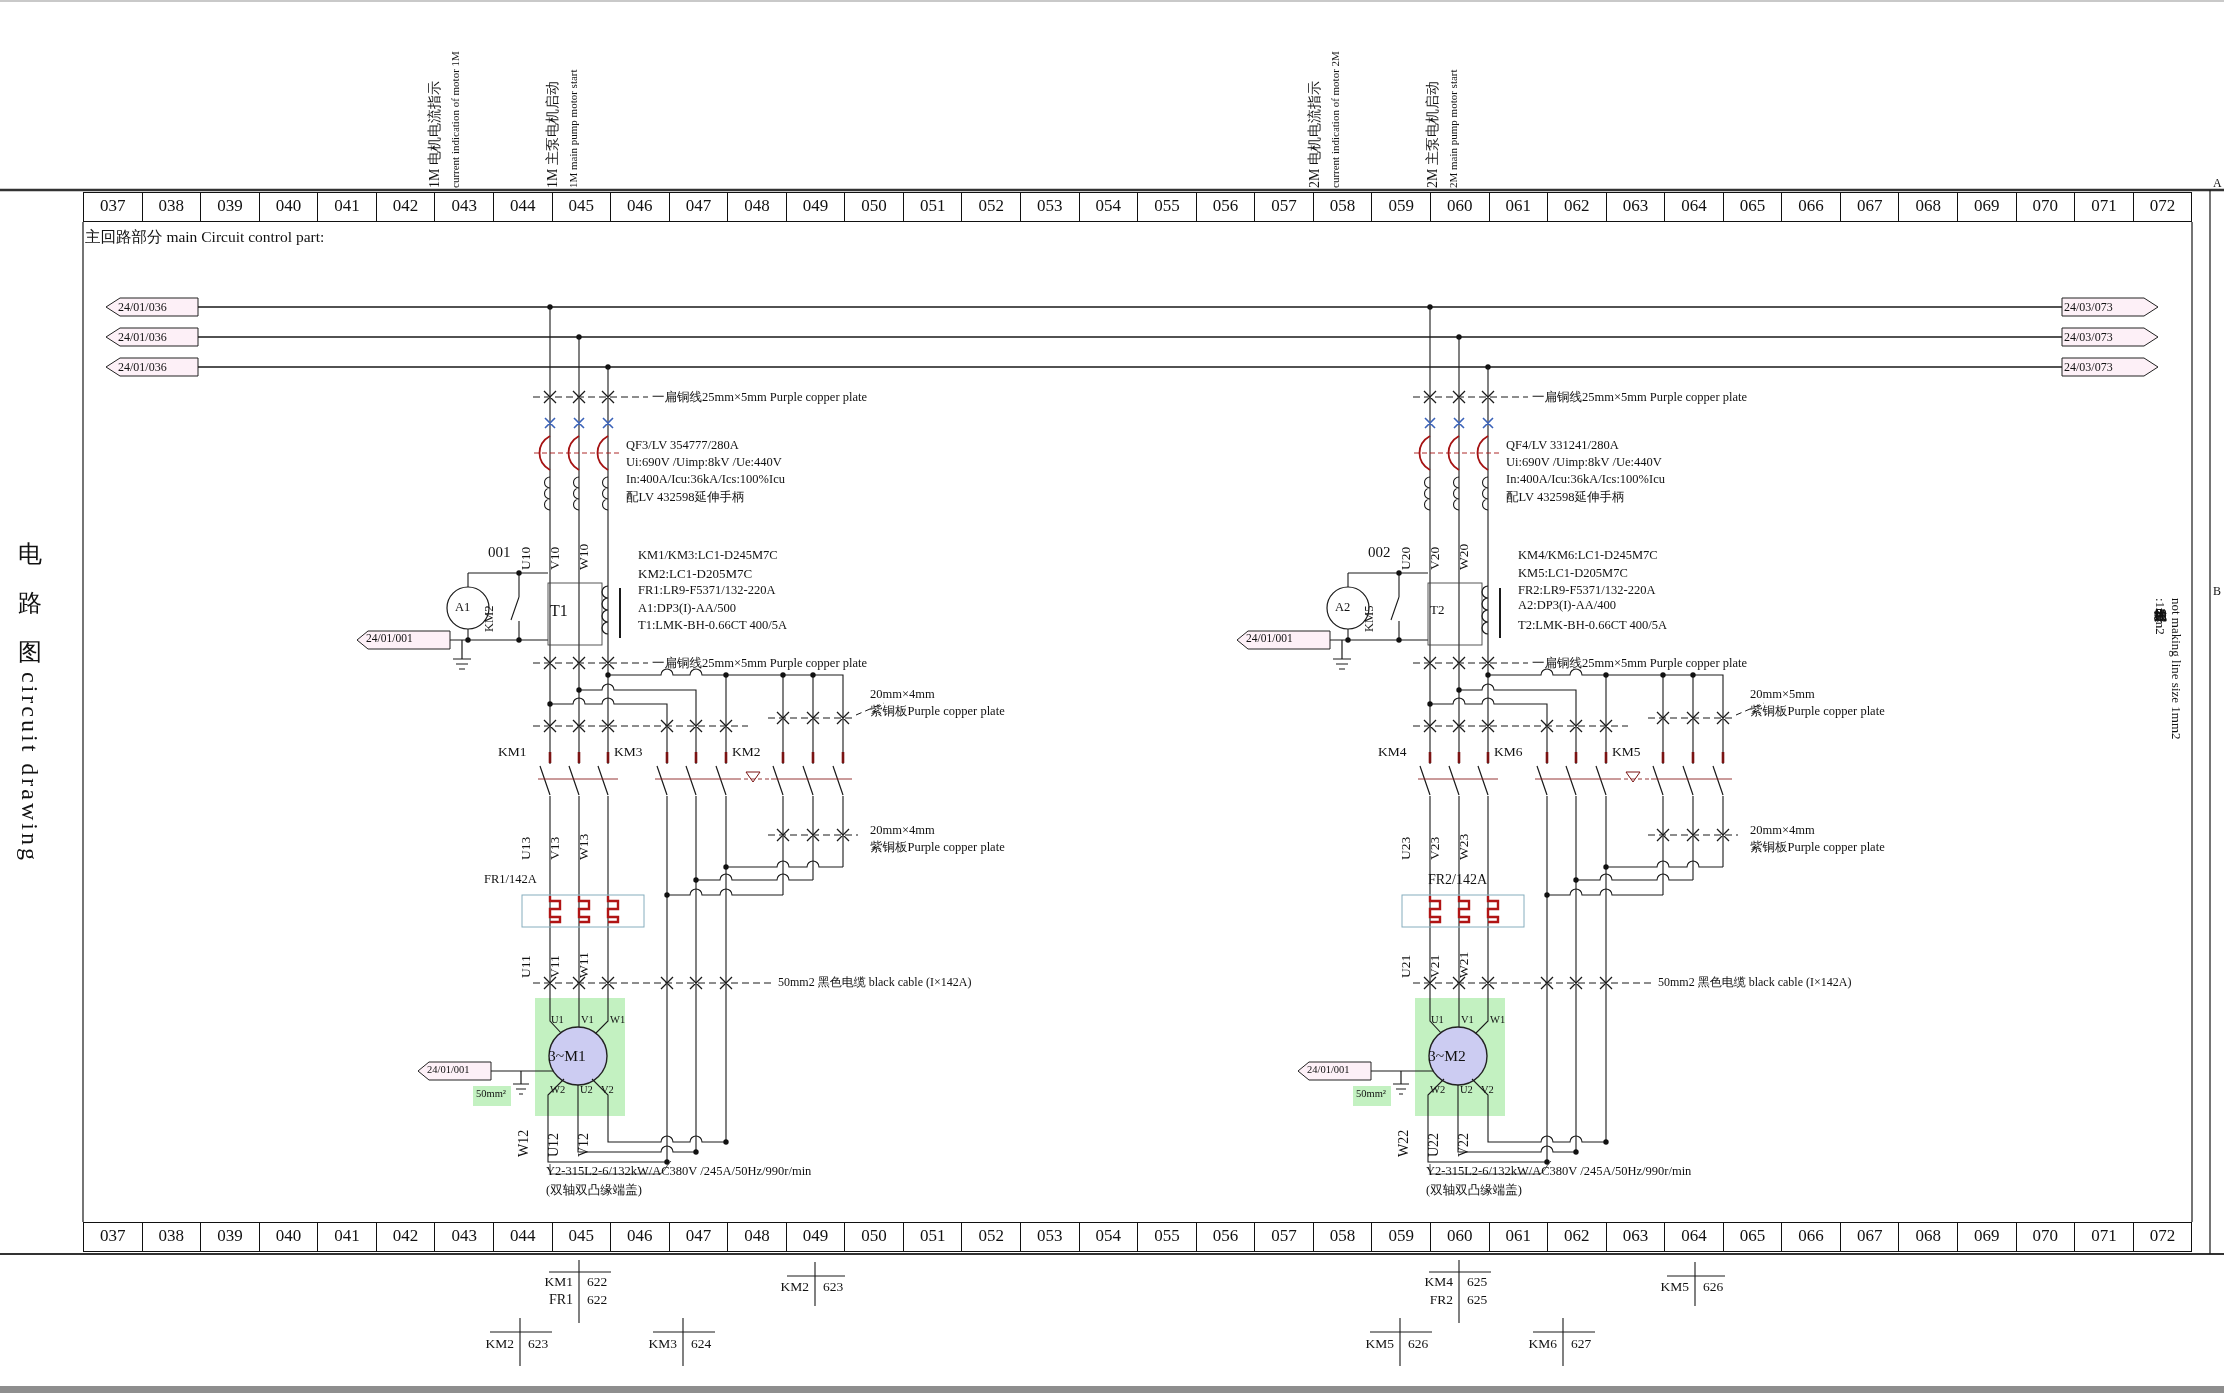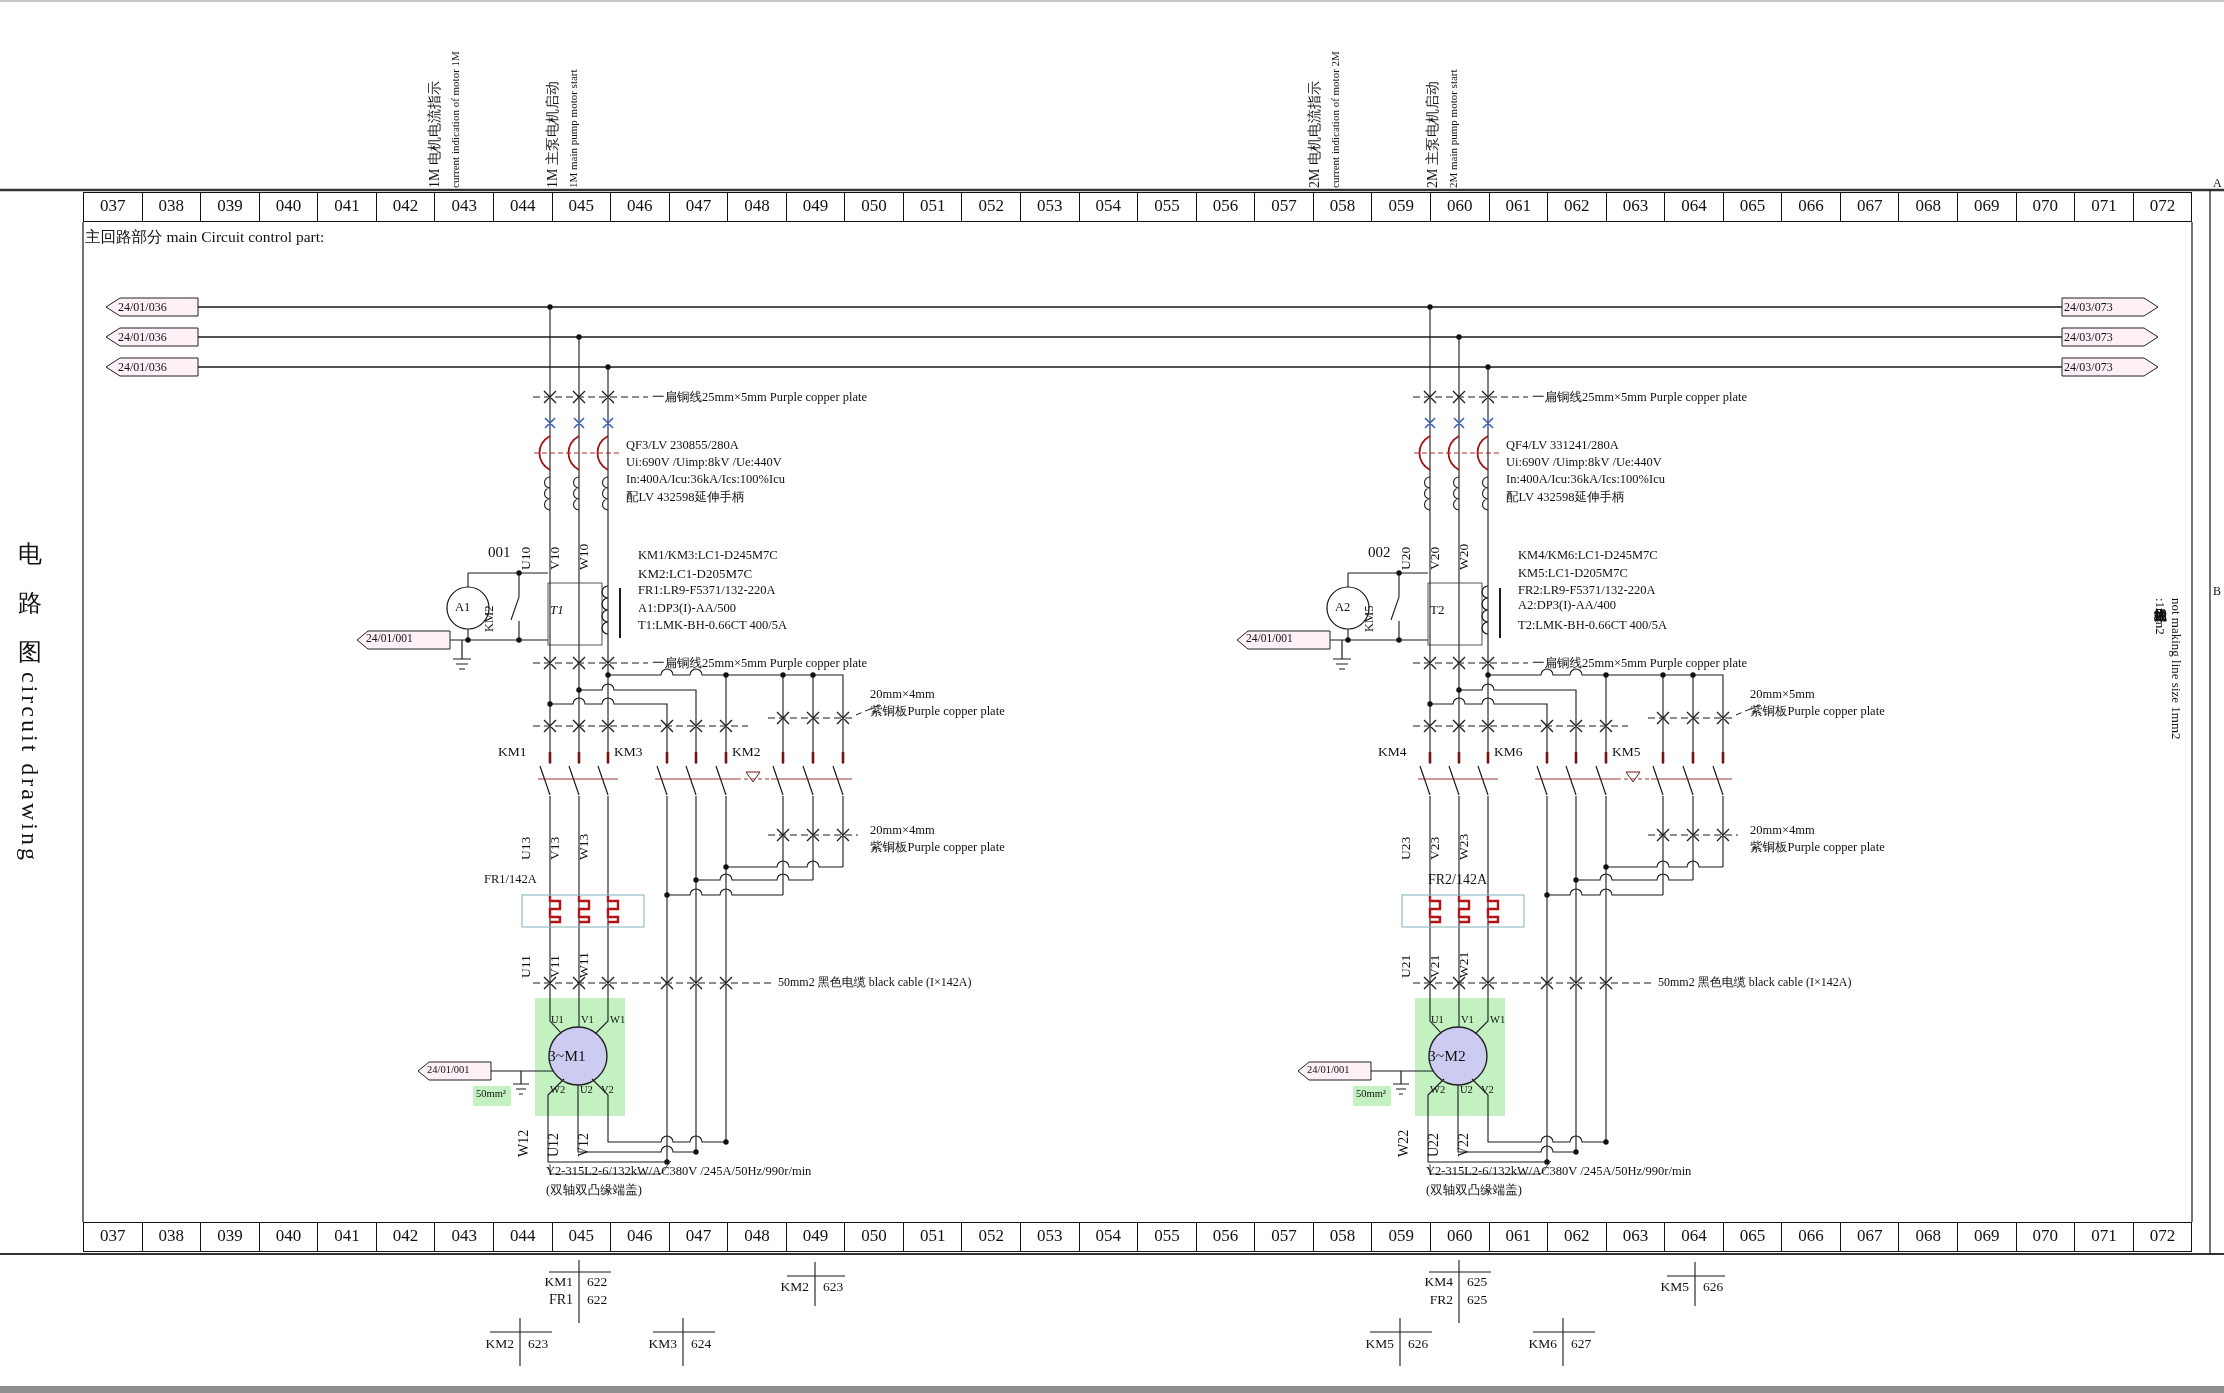--- a/index.html
+++ b/index.html
@@ -237,23 +237,23 @@
     <span style="font-size:13px;display:block;">未标注线径均为:1mm2</span>
 </div>
 
 <div class="al" style="left:2213px;top:176px;font-size:12px;">A</div>
 <div class="al" style="left:2213px;top:584px;font-size:12px;">B</div>
 
 <div>
   <div class="al" style="left:488px;top:544px;font-size:15px;">001</div>
   <div class="al ctr" style="left:455px;top:600px;width:26px;font-size:12.5px;">A1</div>
   <div class="al vl" style="left:497px;top:616px;font-size:12.5px;">KM2</div>
-  <div class="al ctr" style="left:550px;top:602px;width:28px;font-size:13px;font-style:italic;">T1</div>
-
-  <div class="al" style="left:626px;top:438px;font-size:12.5px;">QF3/LV 230855/280A</div>
+  <div class="al ctr" style="left:550px;top:602px;width:28px;font-size:16px;">T1</div>
+
+  <div class="al" style="left:626px;top:438px;font-size:12.5px;">QF3/LV 354777/280A</div>
   <div class="al" style="left:626px;top:455px;font-size:12.5px;">Ui:690V /Uimp:8kV /Ue:440V</div>
   <div class="al" style="left:626px;top:472px;font-size:12.5px;">In:400A/Icu:36kA/Ics:100%Icu</div>
   <div class="al" style="left:626px;top:489px;font-size:12.5px;">配LV 432598延伸手柄</div>
 
   <div class="al" style="left:638px;top:548px;font-size:12.5px;">KM1/KM3:LC1-D245M7C</div>
   <div class="al" style="left:638px;top:566px;font-size:13px;">KM2:LC1-D205M7C</div>
   <div class="al" style="left:638px;top:583px;font-size:12.5px;">FR1:LR9-F5371/132-220A</div>
   <div class="al" style="left:638px;top:601px;font-size:12.5px;">A1:DP3(I)-AA/500</div>
   <div class="al" style="left:638px;top:618px;font-size:12.5px;">T1:LMK-BH-0.66CT  400/5A</div>
 

